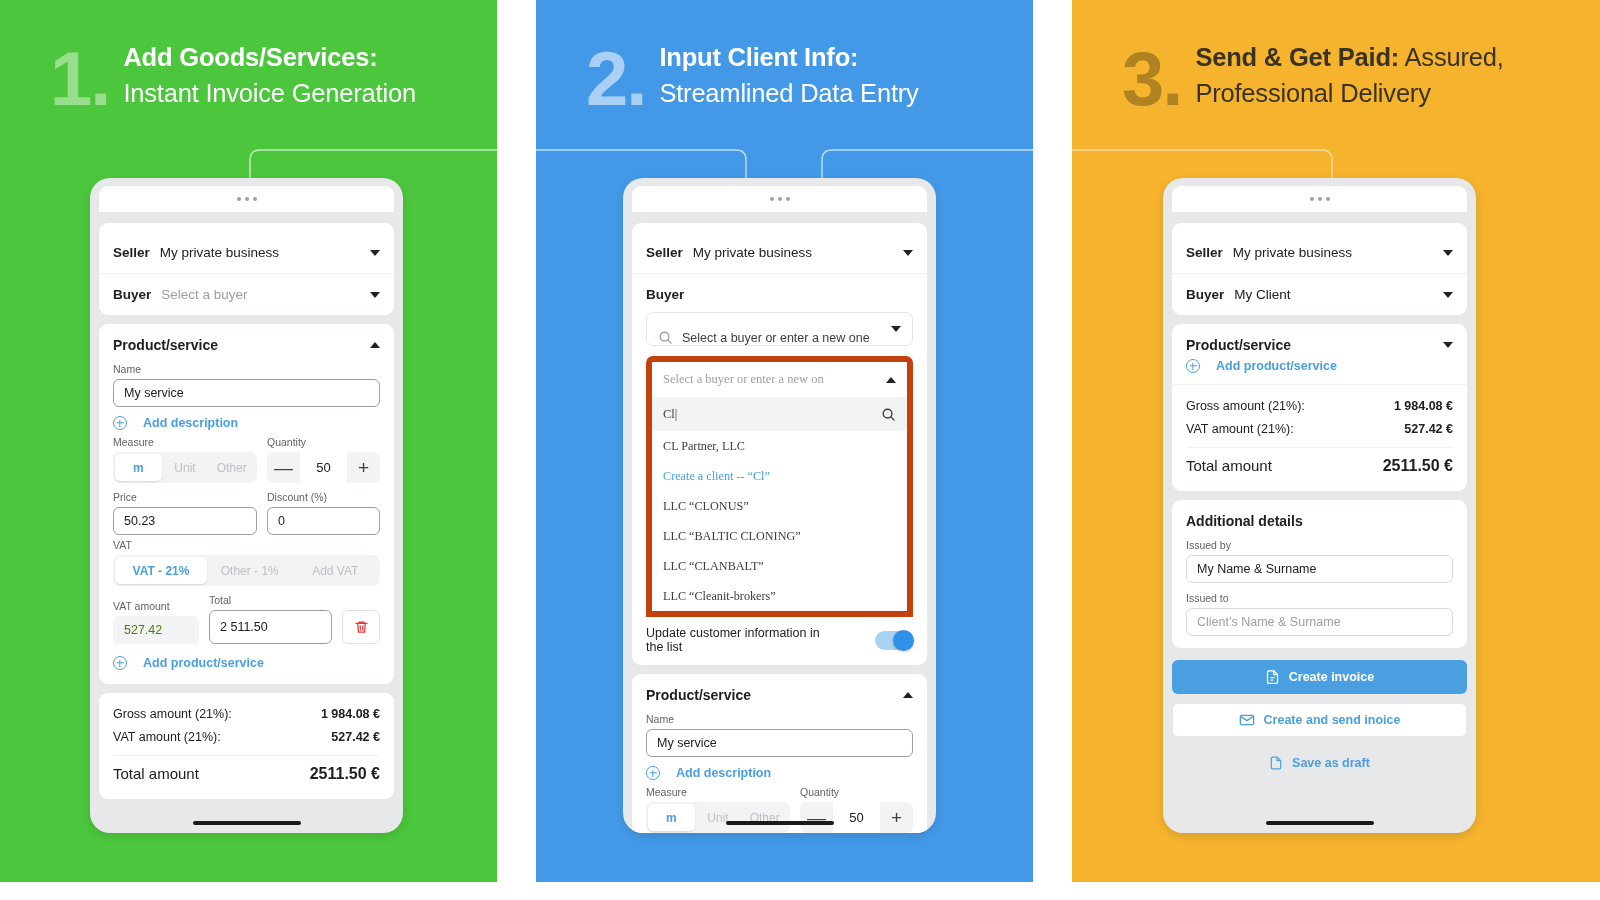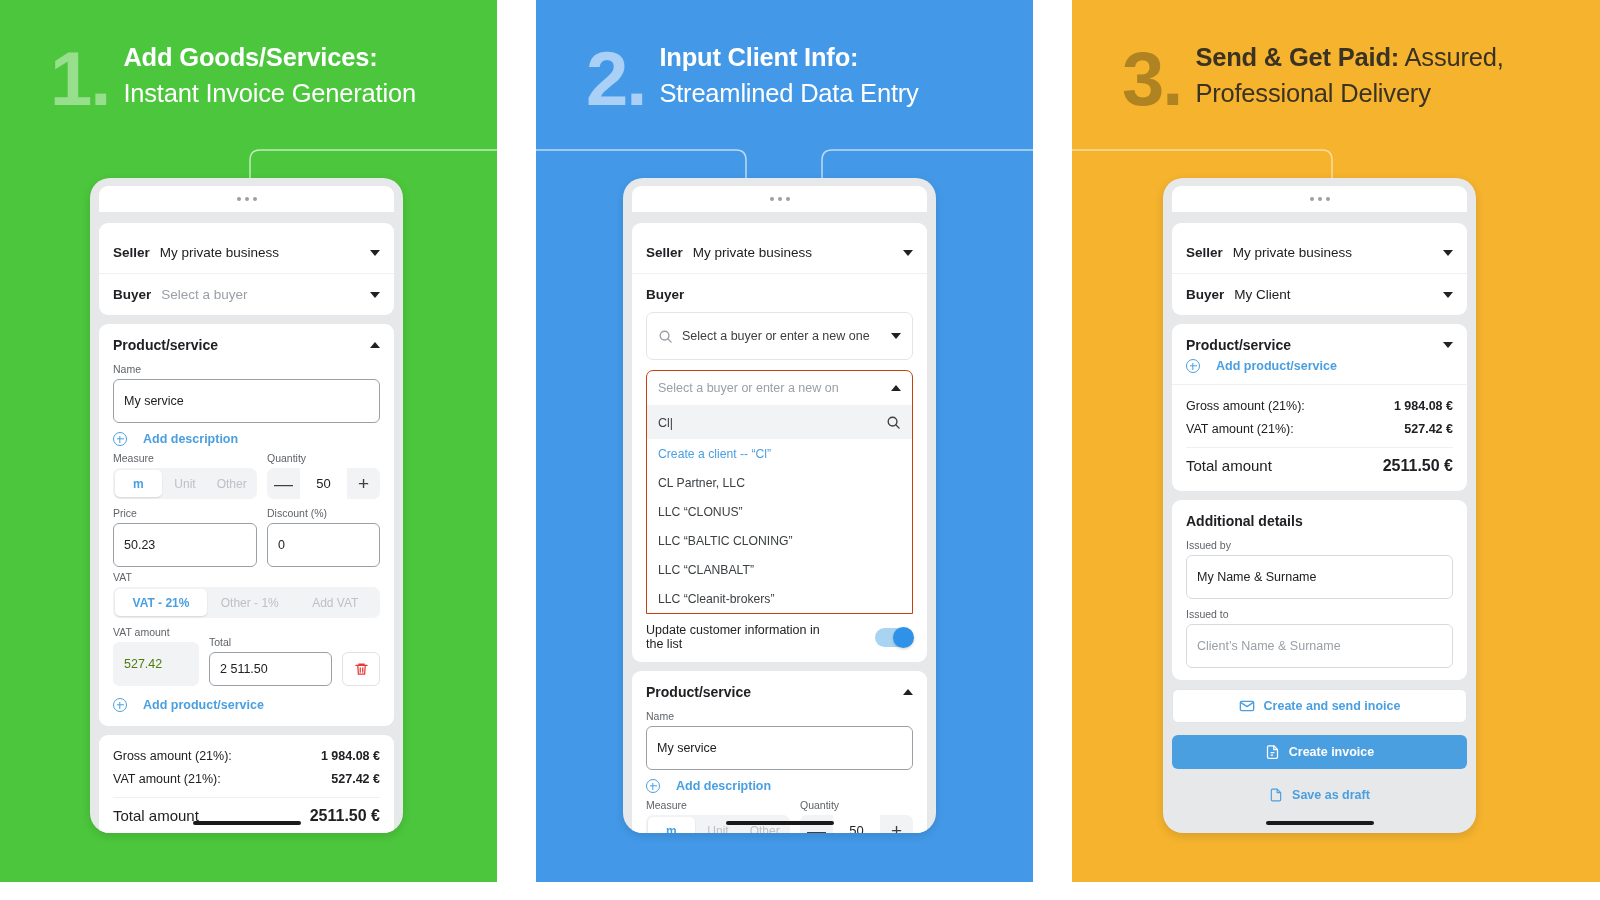--- a/index.html
+++ b/index.html
@@ -120,21 +120,21 @@
     position: relative;
   }
   .sec-title { font-size: 14px; font-weight: bold; color: #202124; }
 
   .body-pad { padding: 0 14px 12px 14px; }
   .lbl { font-size: 10.5px; color: #5f6368; margin-bottom: 4px; display: block; }
 
   .inp {
     border: 1px solid #9AA0A6;
     border-radius: 6px;
-    height: 44px;
+    height: 28px;
     display: flex; align-items: center;
     padding: 0 10px;
     font-size: 12.5px;
     color: #202124;
     background: #fff;
   }
   .inp.soft { border-color: #D8DADC; }
   .inp.filledgrey { background: #F1F3F4; border-color: #F1F3F4; color: #4d7c0f; }
   .inp.ph { color: #9AA0A6; }
 
@@ -198,33 +198,34 @@
     padding: 2px 0; font-size: 12.5px; color: #202124;
   }
   .tot-row .v { font-weight: bold; }
   .tot-sep { height: 1px; background: #EEF0F2; margin: 9px 0; }
   .tot-big { display: flex; justify-content: space-between; align-items: baseline; }
   .tot-big .k { font-size: 15px; color: #202124; }
   .tot-big .v { font-size: 16px; font-weight: bold; color: #202124; }
 
   
   .combo {
-    display: flex; align-items: center; gap: 9px;
+    display: flex; align-items: flex-end; gap: 9px;
     border: 1px solid #E3E5E8; border-radius: 7px;
-    height: 48px; padding: 0 11px; margin: 0 14px 10px 14px;
+    height: 34px; padding: 0 11px; margin: 0 14px 10px 14px;
     position: relative;
   }
   .combo .txt { font-size: 12.5px; color: #3c4043; }
 
   .dropdown {
     margin: 0 14px 0 14px;
-    border: 1px solid #c2410c;
+    border: 6px solid #c2410c;
     border-radius: 7px 7px 0 0;
     background: #fff;
     overflow: hidden;
+    font-family: Liberation Serif, serif;
   }
   .dd-head {
     display: flex; align-items: center; justify-content: space-between;
     padding: 10px 11px; border-bottom: 1px solid #F1F3F4;
   }
   .dd-head .t { font-size: 12.5px; color: #9AA0A6; }
   .dd-search {
     display: flex; align-items: center; justify-content: space-between;
     background: #F1F3F4; padding: 9px 11px;
   }
@@ -463,22 +464,22 @@
           <span class="t">Select a buyer or enter a new on</span>
           <span class="caret up" style="position:static;transform:none;"></span>
         </div>
         <div class="dd-search">
           <span class="q">Cl|</span>
           <svg width="15" height="15" viewBox="0 0 24 24" fill="none" stroke="#3c4043" stroke-width="2.2" stroke-linecap="round">
             <circle cx="10.5" cy="10.5" r="7"></circle>
               <path d="M16 16l5 5"></path>
           </svg>
         </div>
+        <div class="dd-item">CL Partner, LLC</div>
         <div class="dd-item create">Create a client -- “Cl”</div>
-        <div class="dd-item">CL Partner, LLC</div>
         <div class="dd-item">LLC “CLONUS”</div>
         <div class="dd-item">LLC “BALTIC CLONING”</div>
         <div class="dd-item">LLC “CLANBALT”</div>
         <div class="dd-item">LLC “Cleanit-brokers”</div>
       </div>
 
       <div class="toggle-row">
         <span class="t">Update customer information in the list</span>
         <span class="switch">
           <span class="knob"></span>
@@ -588,37 +589,37 @@
         <span class="sec-title">Additional details</span>
       </div>
       <div class="body-pad">
         <span class="lbl">Issued by</span>
         <div class="inp soft">My Name &amp; Surname</div>
         <span class="lbl" style="margin-top:9px;">Issued to</span>
         <div class="inp soft ph">Client’s Name &amp; Surname</div>
       </div>
     </div>
 
-    <div class="btn outline">
-      <svg width="16" height="16" viewBox="0 0 24 24" fill="none" stroke="#4A9FE0" stroke-width="2" stroke-linejoin="round">
-        <rect x="2" y="5" width="20" height="14" rx="2"></rect>
-          <path d="M3 7l9 6 9-6"></path>
-      </svg>
-      <span>Create and send inoice</span>
-    </div>
-
     <div class="btn primary" style="margin-top:12px;">
       <svg width="15" height="16" viewBox="0 0 24 24" fill="none" stroke="#ffffff" stroke-width="2" stroke-linejoin="round">
         <path d="M14 2H6a2 2 0 0 0-2 2v16a2 2 0 0 0 2 2h12a2 2 0 0 0 2-2V8z"></path>
           <path d="M14 2v6h6"></path>
           <path d="M9 13h6M9 17h4"></path>
       </svg>
       <span>Create invoice</span>
     </div>
 
+    <div class="btn outline">
+      <svg width="16" height="16" viewBox="0 0 24 24" fill="none" stroke="#4A9FE0" stroke-width="2" stroke-linejoin="round">
+        <rect x="2" y="5" width="20" height="14" rx="2"></rect>
+          <path d="M3 7l9 6 9-6"></path>
+      </svg>
+      <span>Create and send inoice</span>
+    </div>
+
     <div class="btn ghost">
       <svg width="14" height="16" viewBox="0 0 24 24" fill="none" stroke="#4A9FE0" stroke-width="2" stroke-linejoin="round">
         <path d="M14 2H6a2 2 0 0 0-2 2v16a2 2 0 0 0 2 2h12a2 2 0 0 0 2-2V8z"></path>
           <path d="M14 2v6h6"></path>
       </svg>
       <span>Save as draft</span>
     </div>
 
     <div class="home-bar"></div>
   </div>

